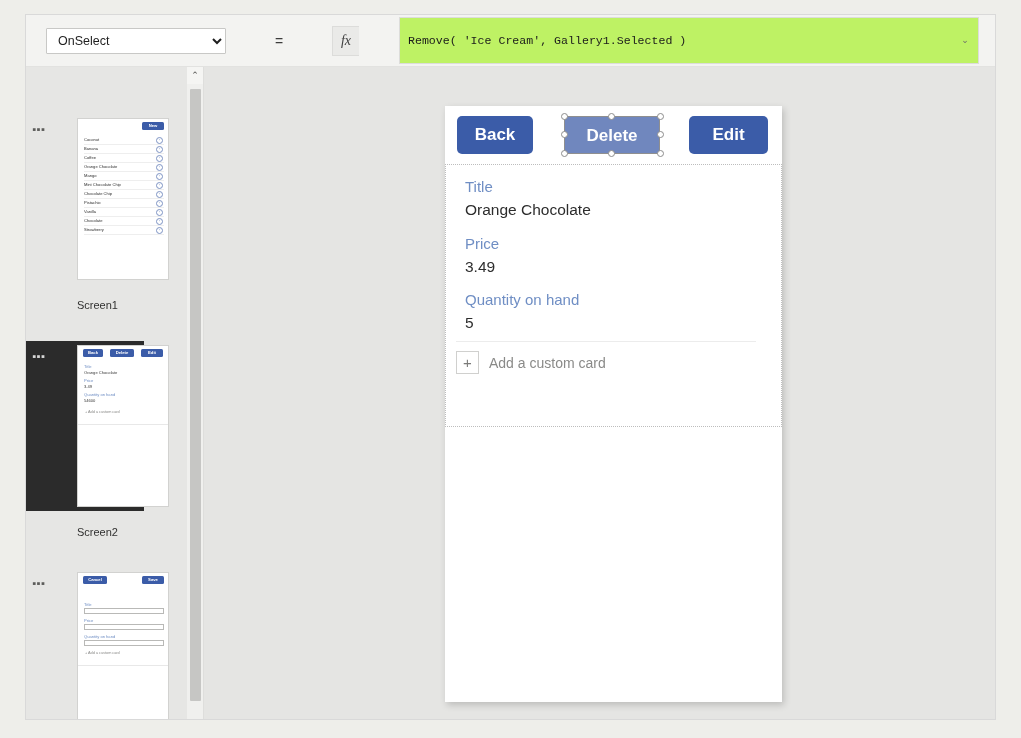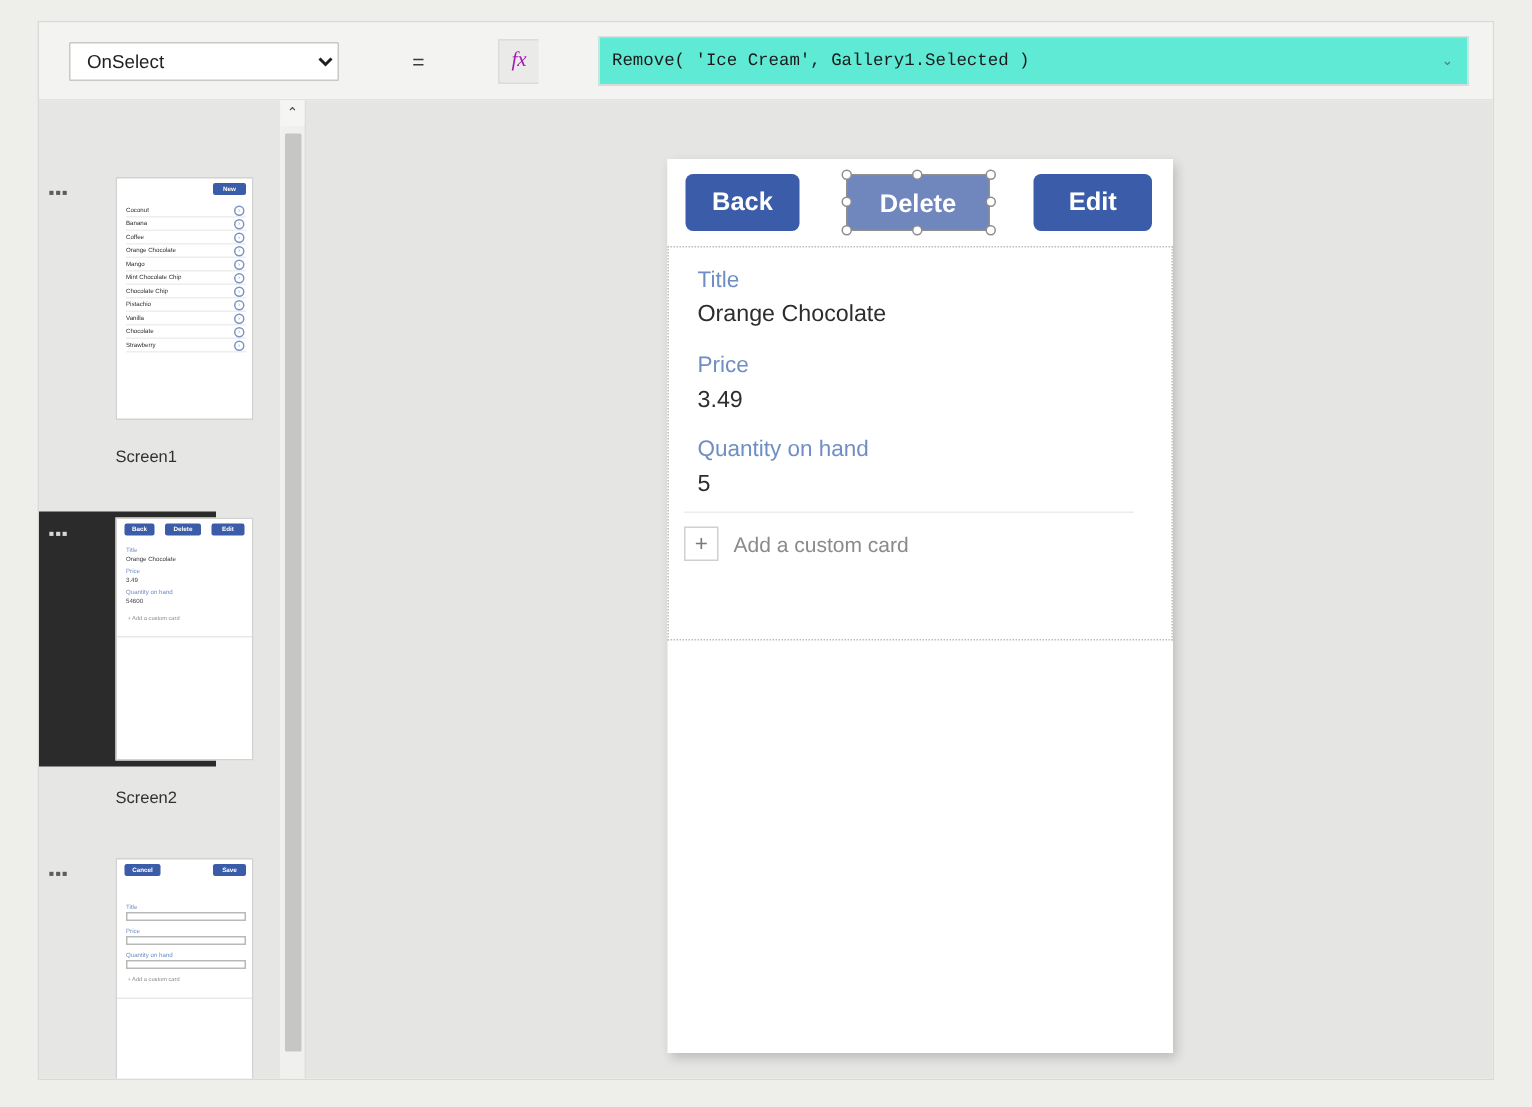--- a/index.html
+++ b/index.html
@@ -68,26 +68,26 @@
     background: #eaeae8;
     border: 1px solid #dcdcda;
     border-right: none;
     box-sizing: border-box;
     display: flex;
     align-items: center;
     justify-content: center;
     font-family: "Liberation Serif", serif;
     font-style: italic;
     font-size: 14px;
-    color: #a21caf;
+    color: #404040;
   }
   .formula-input-wrap {
     flex: 1;
-    height: 33px;
-    background: #5eead4;
+    height: 47px;
+    background: #bef264;
     border: 1px solid #dcdcda;
     box-sizing: border-box;
     display: flex;
     align-items: center;
     padding: 0 6px 0 8px;
   }
   .formula-text {
     flex: 1;
     font-family: "Liberation Mono", monospace;
     font-size: 11.6px;

